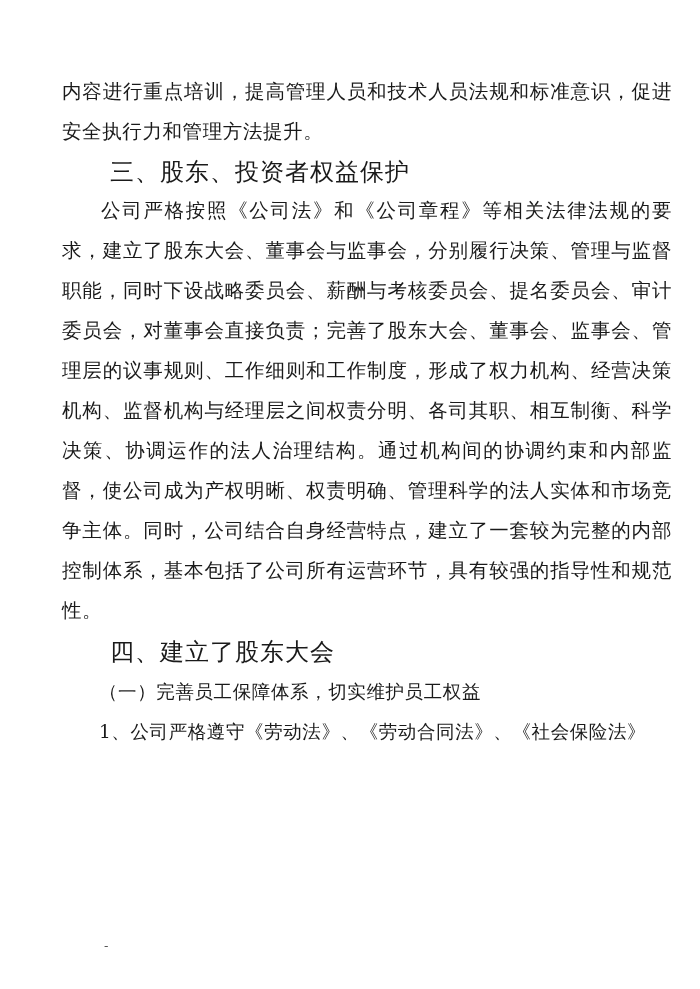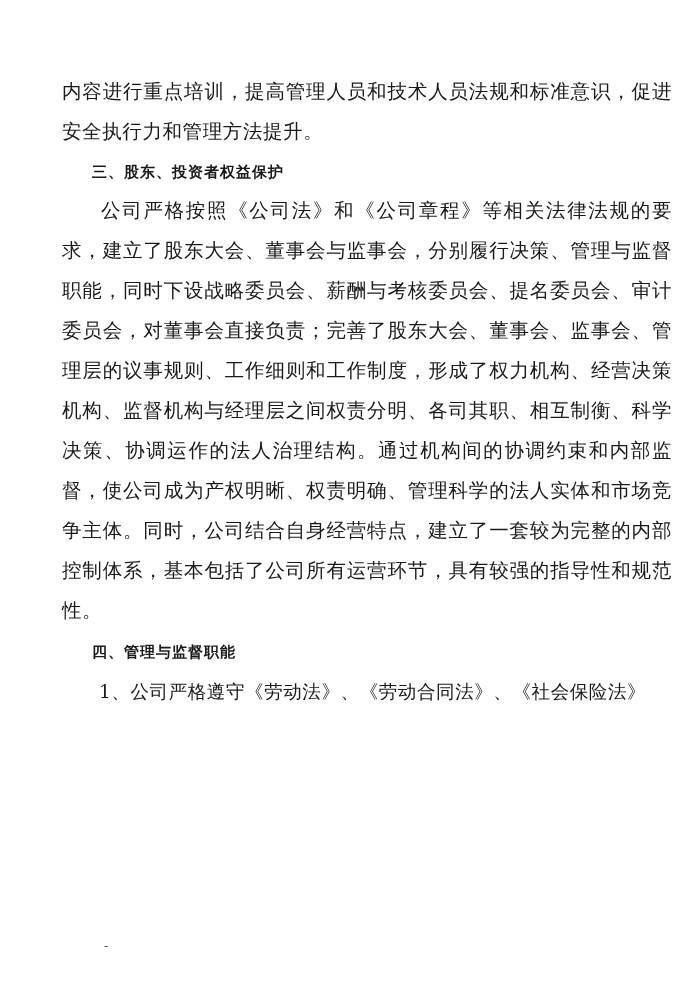--- a/index.html
+++ b/index.html
@@ -39,23 +39,23 @@
   }
   .para-cont {
     margin: 0;
     text-indent: 0;
     text-align: justify;
     text-justify: inter-ideograph;
   }
   .heading {
     margin: 0;
     text-indent: 2em;
-    font-weight: bold;
+    font-weight: normal;
     font-family: "DejaVu Sans", "Liberation Sans", sans-serif;
-    font-size: 15px;
+    font-size: 24px;
     letter-spacing: 1px;
   }
   .subheading {
     margin: 0;
     text-indent: 2em;
     font-size: 18.5px;
   }
   .item {
     margin: 0;
     text-indent: 2em;
@@ -76,22 +76,23 @@
 
 <div class="page">
   <div class="doc-body">
 
     <p class="para-cont">内容进行重点培训，提高管理人员和技术人员法规和标准意识，促进安全执行力和管理方法提升。</p>
 
     <h2 class="heading">三、股东、投资者权益保护</h2>
 
     <p class="para">公司严格按照《公司法》和《公司章程》等相关法律法规的要求，建立了股东大会、董事会与监事会，分别履行决策、管理与监督职能，同时下设战略委员会、薪酬与考核委员会、提名委员会、审计委员会，对董事会直接负责；完善了股东大会、董事会、监事会、管理层的议事规则、工作细则和工作制度，形成了权力机构、经营决策机构、监督机构与经理层之间权责分明、各司其职、相互制衡、科学决策、协调运作的法人治理结构。通过机构间的协调约束和内部监督，使公司成为产权明晰、权责明确、管理科学的法人实体和市场竞争主体。同时，公司结合自身经营特点，建立了一套较为完整的内部控制体系，基本包括了公司所有运营环节，具有较强的指导性和规范性。</p>
 
-    <h2 class="heading">四、管理与监督职能</h2>
+    <h2 class="heading">四、建立了股东大会</h2>
 
 
+    <p class="subheading">（一）完善员工保障体系，切实维护员工权益</p>
 
     <p class="item">1、公司严格遵守《劳动法》、《劳动合同法》、《社会保险法》</p>
 
   </div>
 
   <div class="footer-mark">-</div>
 </div>
 
 </body></html>

